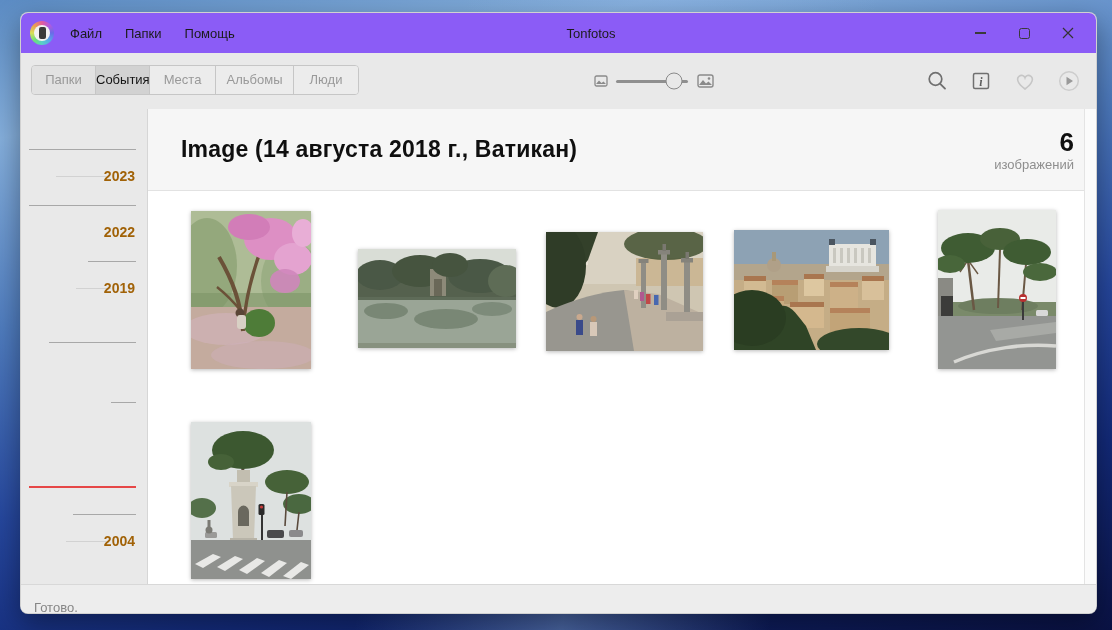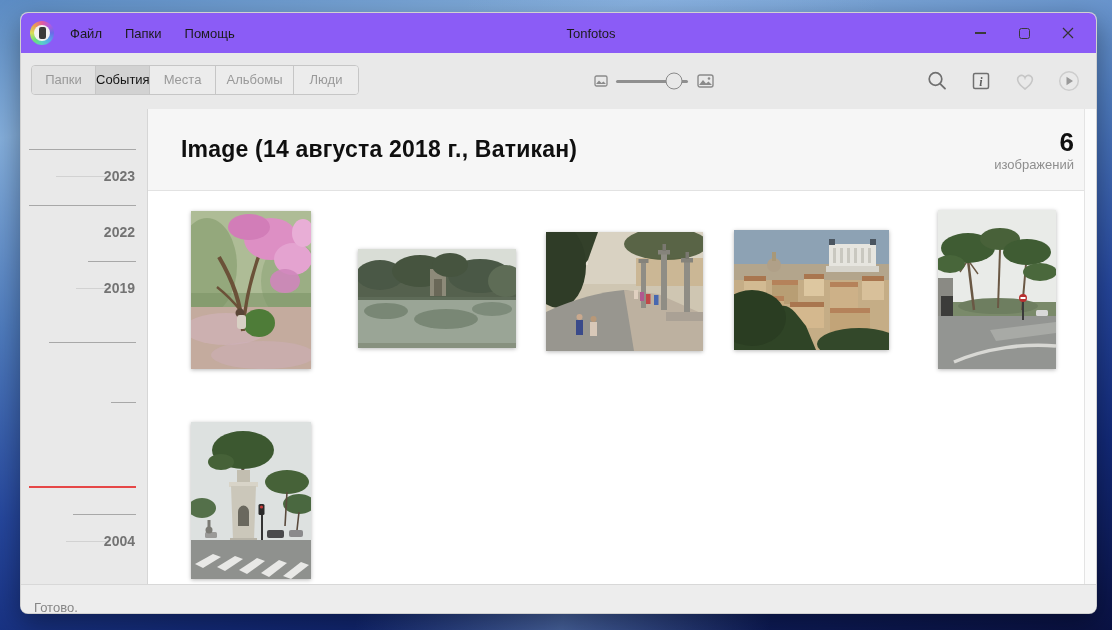--- a/index.html
+++ b/index.html
@@ -55,21 +55,21 @@
     background:#e9e9e9; border:1.6px solid #8a8a8a; transform:translate(-50%,-50%); }
   .toolbar-right { position:absolute; right:12px; top:0; height:56px; display:flex; align-items:center; gap:13px; }
   .tool-btn { width:31px; height:31px; display:flex; align-items:center; justify-content:center; }
 
   
   .app-body { position:relative; height:475px; display:flex; }
   .sidebar { position:relative; width:127px; background:#e9e9e9; border-right:1px solid #d6d6d6; }
   .tl-line { position:absolute; height:1px; background:#a8a8a8; }
   .tl-line.faint { background:#d2d2d2; }
   .tl-line.red { background:#e64747; height:1.6px; }
-  .tl-year { position:absolute; right:12px; font-size:14px; font-weight:bold; color:#737373; }
+  .tl-year { position:absolute; right:12px; font-size:14px; font-weight:bold; color:#a16207; }
 
   .main { position:relative; flex:1; background:#7dd3fc; }
   .main-header { position:absolute; left:0; right:12px; top:0; height:82px; background:#f6f6f6;
     border-bottom:1px solid #e2e2e2; display:flex; align-items:center; }
   .page-title { margin-left:33px; font-size:23px; font-weight:bold; color:#0f0f0f; letter-spacing:.2px; }
   .count-block { margin-left:auto; margin-right:10px; text-align:right; padding-top:2px; }
   .count-num { font-size:26px; font-weight:bold; color:#0f0f0f; line-height:26px; }
   .count-label { font-size:13px; color:#8e8e8e; margin-top:2px; }
   .scroll-strip { position:absolute; right:0; top:0; bottom:0; width:12px; background:#fbfbfb;
     border-left:1px solid #e4e4e4; }

